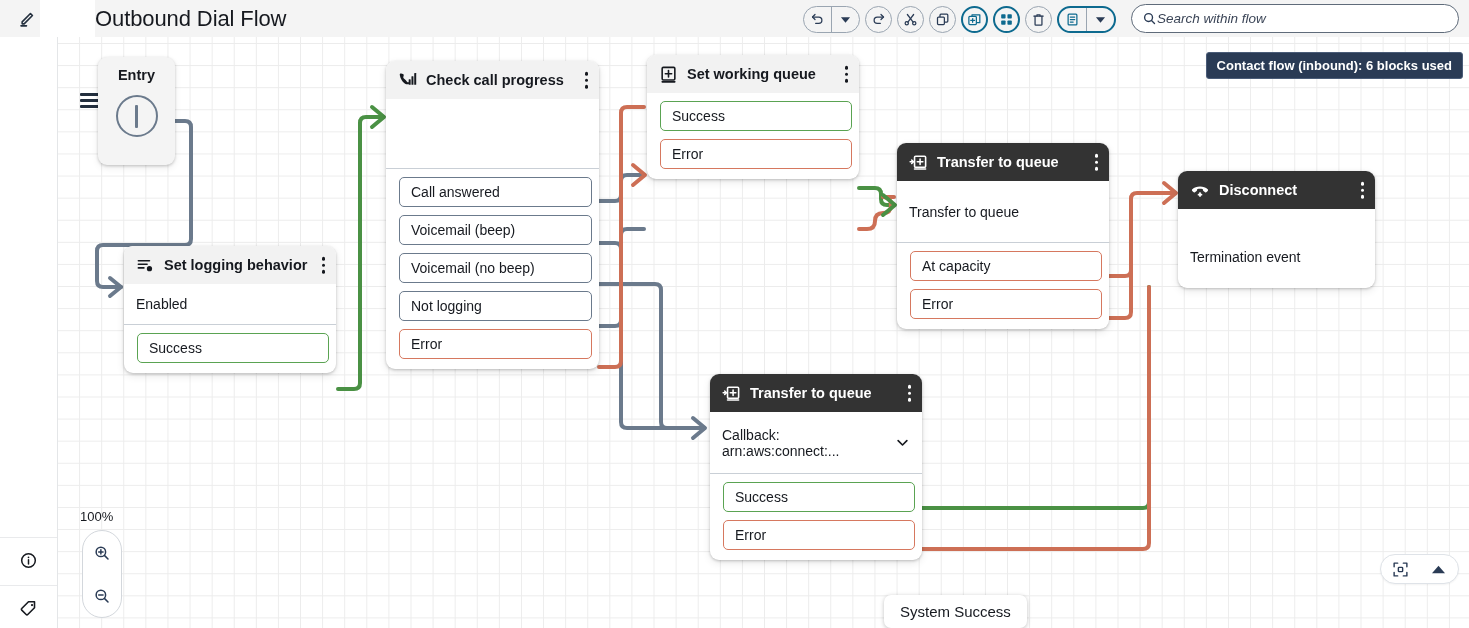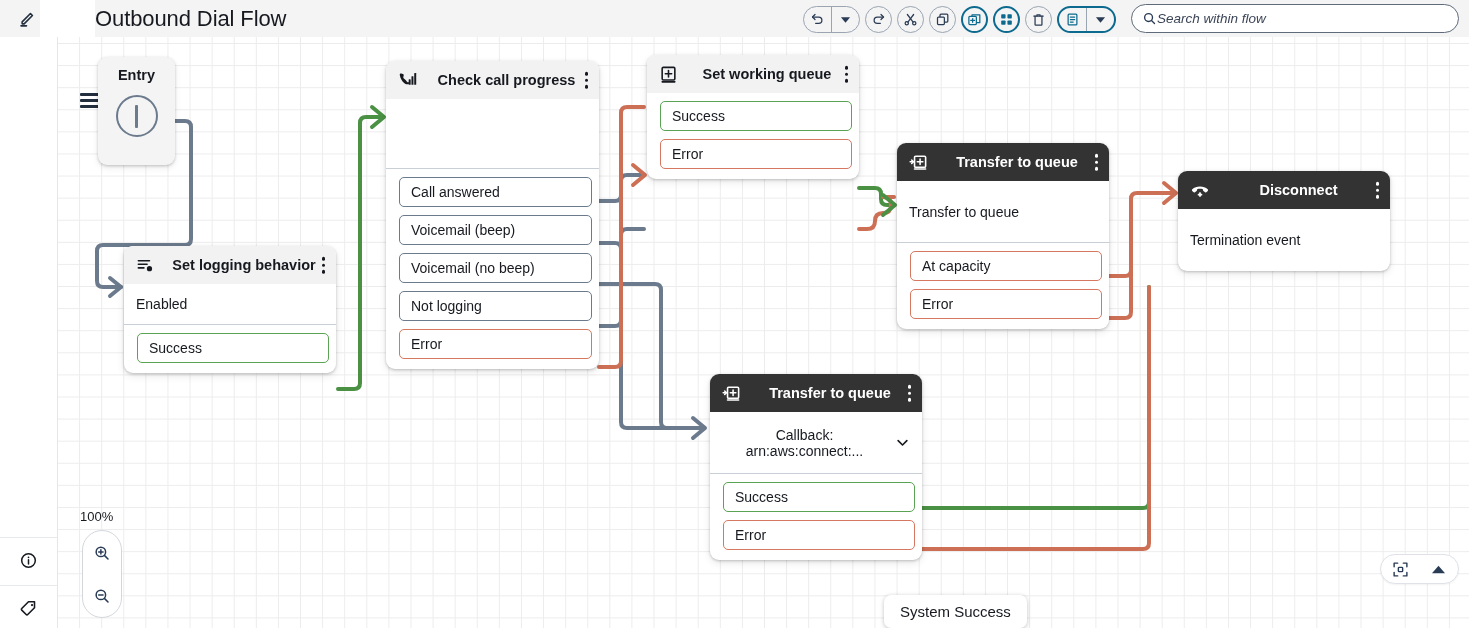--- a/index.html
+++ b/index.html
@@ -98,21 +98,20 @@
   
   #edges { position: absolute; left: 0; top: 0; width: 1411px; height: 591px; }
 
   
   .block {
     position: absolute;
     background: #ffffff;
     border-radius: 9px;
     box-shadow: 0 1px 3px rgba(0,0,0,.22), 0 3px 8px rgba(0,0,0,.09);
     font-size: 13.5px;
-    text-align: center;
   }
   .bhead {
     display: flex; align-items: center; gap: 9px;
     padding: 0 12px; height: 38px;
     background: #f2f2f2; color: #16191f;
     border-top-left-radius: 9px; border-top-right-radius: 9px;
     font-weight: bold; font-size: 14.5px; position: relative;
   }
   .bhead.dark { background: #333333; color: #ffffff; }
   .bhead .btitle { flex: 1; line-height: 1.12; }
@@ -150,21 +149,21 @@
     margin-top: 12px; width: 42px; height: 42px; border-radius: 50%;
     border: 2.2px solid #6b7a8c; display: flex; align-items: center; justify-content: center;
   }
   #entry-circle .bar { width: 2.6px; height: 23px; background: #6b7a8c; border-radius: 1px; }
 
   
   #blk-logging   { left: 66px;  top: 209px; width: 212px; }
   #blk-progress  { left: 328px; top: 24px;  width: 213px; }
   #blk-workqueue { left: 589px; top: 18px;  width: 212px; }
   #blk-transfer1 { left: 839px; top: 106px; width: 212px; }
-  #blk-disconnect{ left: 1120px;top: 134px; width: 212px; }
+  #blk-disconnect{ left: 1120px;top: 134px; width: 197px; }
   #blk-transfer2 { left: 652px; top: 337px; width: 212px; }
 
   #logging-title { white-space: normal; }
   .dropdown-row { display: flex; align-items: center; width: 100%; gap: 8px; }
   .dropdown-row .dtext { flex: 1; }
 
   
   #badge {
     position: absolute; right: 6px; top: 15px;
     background: #2a3b55; color: #ffffff; font-size: 13px; font-weight: bold;
@@ -489,21 +488,21 @@
             <rect x="9.3" y="16.4" width="5.4" height="2.2" rx="0.7"></rect>
         </svg>
       </span>
       <span class="btitle">Disconnect</span>
       <span class="kebab">
           <i></i>
           <i></i>
           <i></i>
         </span>
     </div>
-    <div class="bbody" style="height:62px;border-bottom:none;border-bottom-left-radius:9px;border-bottom-right-radius:9px;">Termination event</div>
+    <div class="bbody" style="height:62px;border-bottom:none;border-bottom-left-radius:9px;border-bottom-right-radius:9px;margin-top:17px;">Termination event</div>
   </div>
 
   <div class="block" id="blk-transfer2">
     <div class="bhead dark">
       <span style="display:flex;flex:0 0 auto;">
         <svg width="19" height="19" viewBox="0 0 24 24" fill="none" stroke="#ffffff" stroke-width="2">
           <rect x="7" y="4" width="14" height="14" rx="1.4"></rect>
           <line x1="14" x2="14" y1="7.5" y2="14.5" stroke-linecap="round"></line>
             <line x1="10.5" x2="17.5" y1="11" y2="11" stroke-linecap="round"></line>
           <line x1="7" x2="21" y1="20.3" y2="20.3" stroke-linecap="round"></line>
@@ -527,20 +526,21 @@
           </svg>
         </span>
       </div>
     </div>
     <div class="bports">
       <div class="port success">Success</div>
       <div class="port error">Error</div>
     </div>
   </div>
 
+  <div id="badge">Contact flow (inbound): 6 blocks used</div>
 
   <div id="zoom-level">100%</div>
 
   <div id="zoom-pill">
     <div class="zoom-btn">
       <svg width="18" height="18" viewBox="0 0 24 24" fill="none" stroke="#2a3b55" stroke-width="2" stroke-linecap="round">
         <circle cx="10.5" cy="10.5" r="6.3"></circle>
           <line x1="15.2" x2="20" y1="15.2" y2="20"></line>
         <line x1="10.5" x2="10.5" y1="7.6" y2="13.4"></line>
           <line x1="7.6" x2="13.4" y1="10.5" y2="10.5"></line>

